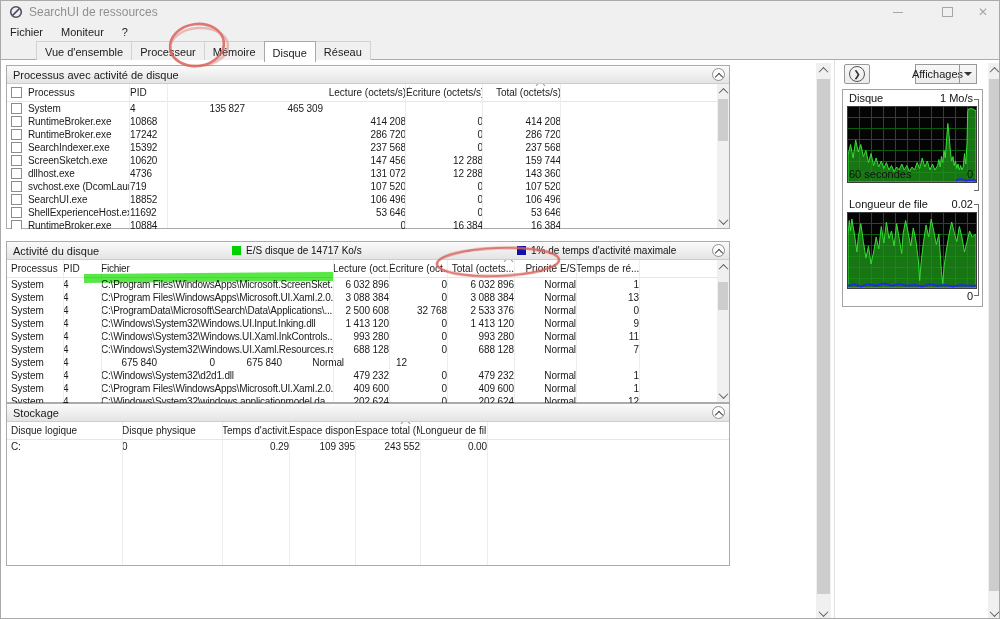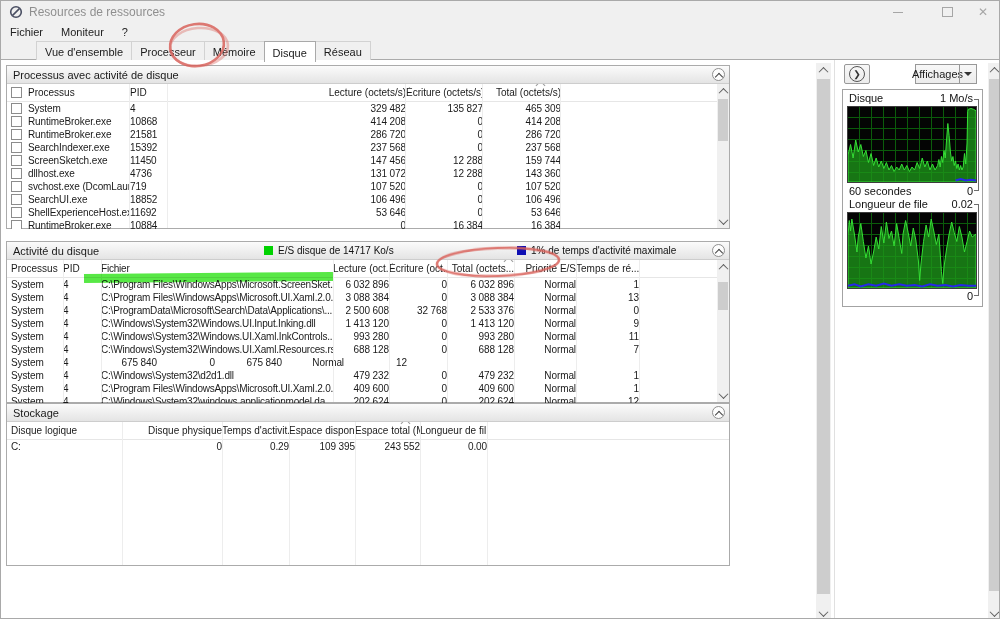--- a/index.html
+++ b/index.html
@@ -51,21 +51,21 @@
              transform:rotate(45deg);}
   
   .p-pad{width:4px;flex:none;} 
   .p-name{width:102px;flex:none;} .p-pid{width:38px;flex:none;}
   .p-read{width:238px;flex:none;} .p-write{width:77px;flex:none;} .p-total{width:78px;flex:none;}
   
   .a-proc{width:52px;flex:none;} .a-pid{width:38px;flex:none;} .a-file{width:232px;flex:none;letter-spacing:-0.2px;}
   .a-read{width:56px;flex:none;} .a-write{width:58px;flex:none;} .a-total{width:67px;flex:none;}
   .a-prio{width:62px;flex:none;} .a-time{width:63px;flex:none;}
   
-  .s-log{width:111px;flex:none;} .s-phy{width:100px;flex:none;text-align:right;} .s-time{width:67px;flex:none;}
+  .s-log{width:111px;flex:none;} .s-phy{width:100px;flex:none;} .s-time{width:67px;flex:none;}
   .s-disp{width:66px;flex:none;} .s-tot{width:65px;flex:none;} .s-queue{width:67px;flex:none;}
   
   .sb{position:absolute;background:#f0f0f0;}
   .sb-btn{position:absolute;left:0;width:100%;height:14px;display:flex;align-items:center;justify-content:center;}
   .arr{width:6px;height:6px;border-left:1px solid #606060;border-top:1px solid #606060;}
   .arr.up{transform:rotate(45deg) translate(1px,1px);}
   .arr.dn{transform:rotate(225deg) translate(1px,1px);}
   .sb-thumb{position:absolute;left:1px;right:1px;background:#cdcdcd;}
   .sec-sb{right:0;top:18px;bottom:0;width:12px;}
   
@@ -96,21 +96,21 @@
 <body>
 
 <div class="win">
   <div class="chrome"></div>
 
   <div class="titlebar">
     <svg class="app-icon" viewBox="0 0 14 14">
       <circle cx="7" cy="7" r="5.3" fill="none" stroke="#4a4f63" stroke-width="1.6"></circle>
       <line x1="3.6" y1="10.4" x2="10.4" y2="3.6" stroke="#4a4f63" stroke-width="1.6"></line>
     </svg>
-    <span class="title-text">Resources de ressources</span>
+    <span class="title-text">SearchUI de ressources</span>
     <div class="winctl ctl-min">
         <div class="glyph-min"></div>
       </div>
     <div class="winctl ctl-max">
         <div class="glyph-max"></div>
       </div>
     <div class="winctl ctl-close">
         <span class="glyph-close">✕</span>
       </div>
   </div>
@@ -150,56 +150,55 @@
       <span class="cell p-total num">Total (octets/s)</span>
       <span class="sortcaret" style="left:530px;"></span>
     </div>
     <div class="tbody">
 
     <div class="trow">
         <span class="p-pad"></span>
           <span class="cb"></span>
         <span class="cell p-name">System</span>
         <span class="cell p-pid">4</span>
-        <span class="cell p-read num">329 482</span>
         <span class="cell p-write num">135 827</span>
         <span class="cell p-total num">465 309</span>
       </div>
         <div class="trow">
         <span class="p-pad"></span>
           <span class="cb"></span>
         <span class="cell p-name">RuntimeBroker.exe</span>
         <span class="cell p-pid">10868</span>
         <span class="cell p-read num">414 208</span>
         <span class="cell p-write num">0</span>
         <span class="cell p-total num">414 208</span>
       </div>
         <div class="trow">
         <span class="p-pad"></span>
           <span class="cb"></span>
         <span class="cell p-name">RuntimeBroker.exe</span>
-        <span class="cell p-pid">21581</span>
+        <span class="cell p-pid">17242</span>
         <span class="cell p-read num">286 720</span>
         <span class="cell p-write num">0</span>
         <span class="cell p-total num">286 720</span>
       </div>
         <div class="trow">
         <span class="p-pad"></span>
           <span class="cb"></span>
         <span class="cell p-name">SearchIndexer.exe</span>
         <span class="cell p-pid">15392</span>
         <span class="cell p-read num">237 568</span>
         <span class="cell p-write num">0</span>
         <span class="cell p-total num">237 568</span>
       </div>
         <div class="trow">
         <span class="p-pad"></span>
           <span class="cb"></span>
         <span class="cell p-name">ScreenSketch.exe</span>
-        <span class="cell p-pid">11450</span>
+        <span class="cell p-pid">10620</span>
         <span class="cell p-read num">147 456</span>
         <span class="cell p-write num">12 288</span>
         <span class="cell p-total num">159 744</span>
       </div>
         <div class="trow">
         <span class="p-pad"></span>
           <span class="cb"></span>
         <span class="cell p-name">dllhost.exe</span>
         <span class="cell p-pid">4736</span>
         <span class="cell p-read num">131 072</span>
@@ -255,21 +254,21 @@
       <div class="sb-thumb" style="top:15px;height:42px;"></div>
       <div class="sb-btn" style="bottom:0;">
           <div class="arr dn"></div>
         </div>
     </div>
   </div>
 
   <div class="section" id="sec2">
     <div class="sec-head">
       <span>Activité du disque</span>
-      <div class="legend" style="left:225px;margin-left:32px;">
+      <div class="legend" style="left:225px;">
         <span class="sw" style="background:#00d200;"></span>
         <span>E/S disque de 14717 Ko/s</span>
       </div>
       <div class="legend" style="left:510px;">
         <span class="sw" style="background:#0f0fb4;"></span>
         <span>1% de temps d'activité maximale</span>
       </div>
       <div class="collapse">
           <div class="chev-up"></div>
         </div>
@@ -480,21 +479,21 @@
     <div class="g-line" style="top:2px;">
       <span>Disque</span>
       <span>1 Mo/s</span>
     </div>
     <div class="graph" style="top:16px;">
       <svg class="gsvg" viewBox="0 0 100 100" preserveAspectRatio="none">
         <polygon class="area" points="0,64 2,50 4,68 6,44 8,60 10,50 12,66 14,58 16,74 18,62 20,78 22,68 24,80 26,72 28,82 30,74 32,84 34,78 36,86 38,80 40,84 42,76 44,84 46,78 48,86 50,80 52,84 54,74 56,82 58,68 60,80 62,72 64,84 66,76 68,84 70,78 71,70 72,80 73,66 74,74 75,58 76,68 77,44 78,22 79,38 80,60 81,72 82,66 83,78 84,72 85,82 86,76 87,84 88,78 89,84 90,80 91,62 92,76 93,48 93.5,6 94,3 96,2 98,3 100,5 100,100 0,100"></polygon>
           <polyline class="blue" points="84,98 88,96 92,98 96,97 100,98"></polyline>
       </svg>
     </div>
-    <div class="g-line" style="top:95px;text-align:center;">
+    <div class="g-line" style="top:78px;text-align:center;">
       <span>60 secondes</span>
       <span>0</span>
     </div>
     <div class="g-line" style="top:108px;">
       <span>Longueur de file d'attent...</span>
       <span>0.02</span>
     </div>
     <div class="graph" style="top:122px;">
       <svg class="gsvg" viewBox="0 0 100 100" preserveAspectRatio="none">
         <polygon class="area" points="0,30 1,10 2,24 3,8 5,28 7,52 8,32 10,14 12,38 14,60 16,44 18,68 20,52 22,32 24,48 26,18 28,40 30,12 32,34 34,24 36,44 38,14 40,34 42,54 43,28 45,10 47,26 49,44 51,20 53,36 55,64 56,90 57,68 59,38 61,16 63,32 65,8 67,24 69,42 71,28 73,78 74,94 75,72 77,48 79,28 81,12 83,26 85,38 87,18 89,32 91,52 93,38 95,24 97,32 100,28 100,100 0,100"></polygon>

